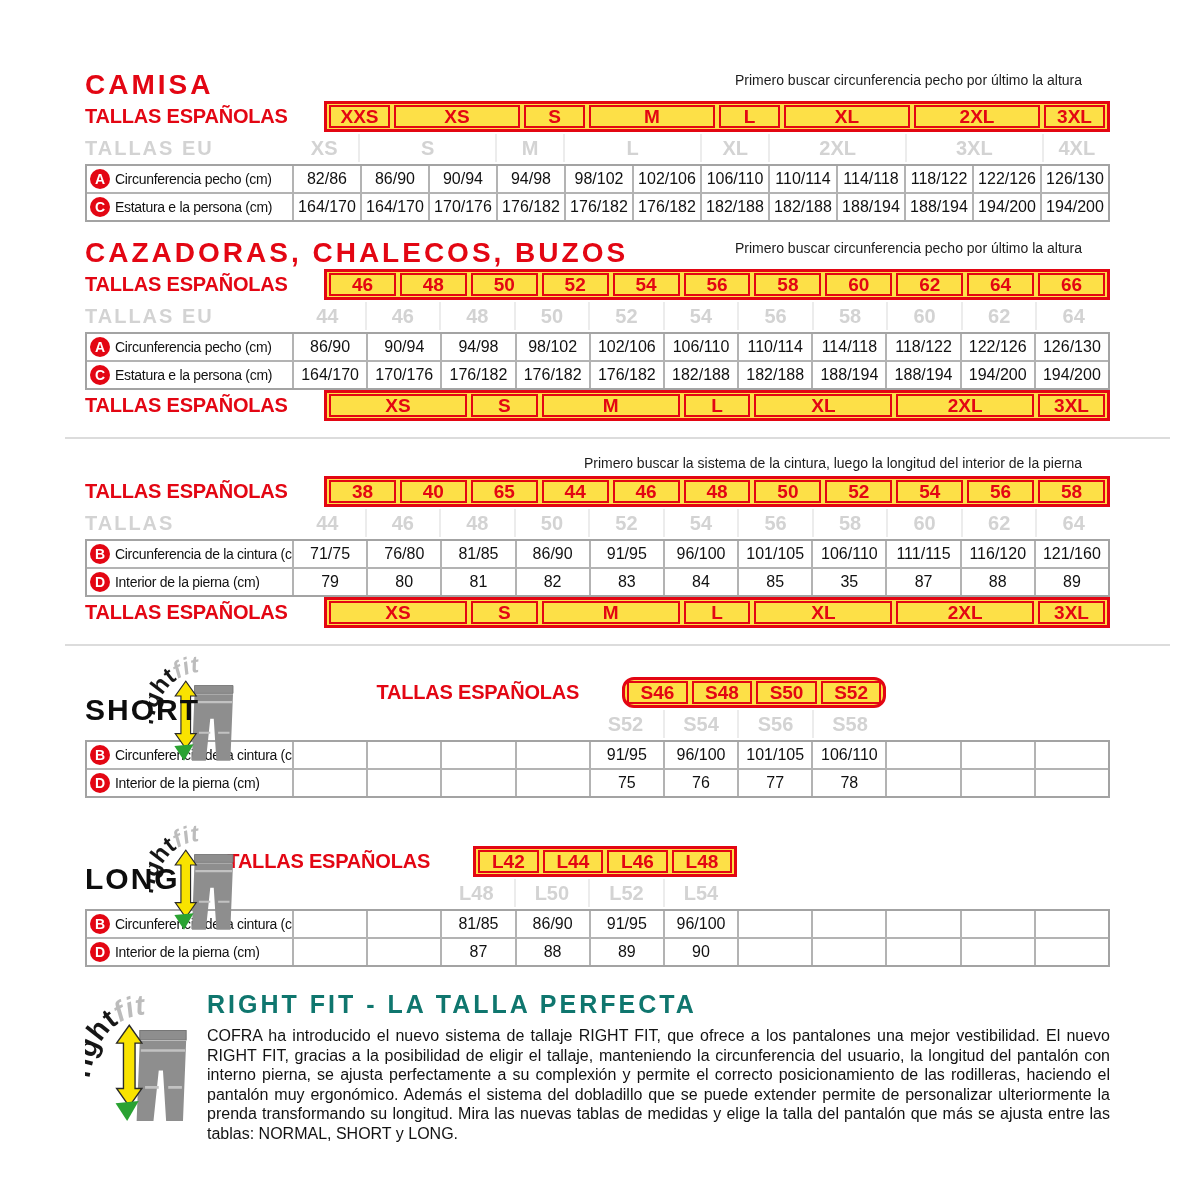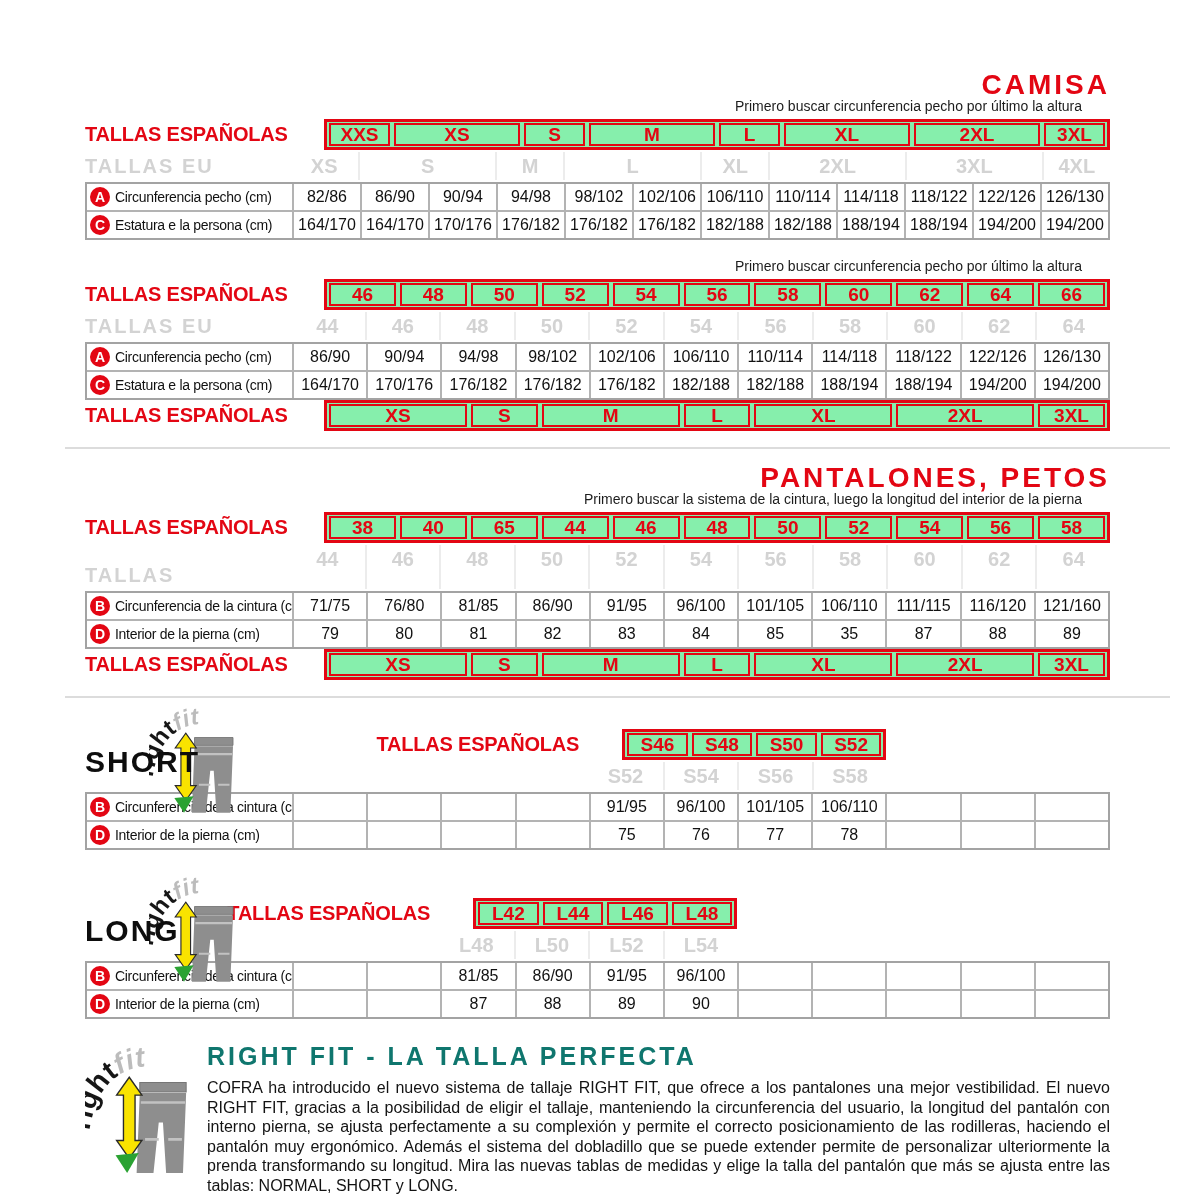--- a/index.html
+++ b/index.html
@@ -1,26 +1,26 @@
 <!DOCTYPE html>
 <html style="--red: #e30613; --gray: #d3d3d3;"><head>
 <meta charset="utf-8">
 <style>
   :root{ --red:#e30613; --gray:#d3d3d3; }
   *{margin:0;padding:0;box-sizing:border-box;}
   html,body{background:#fff;}
   body{width:1200px;height:1200px;overflow:hidden;font-family:"Liberation Sans",sans-serif;color:#111;}
   .page{padding:72px 0 0 85px;}
   .tbl{width:1025px;}
-  .sec-head{display:flex;align-items:flex-end;width:1025px;margin-bottom:3px;flex-direction:column;}
+  .sec-head{display:flex;width:1025px;margin-bottom:3px;}
   .sec-title{color:var(--red);font-size:28px;font-weight:bold;letter-spacing:3px;line-height:26px;white-space:nowrap;}
   .sec-note{margin-left:auto;margin-right:28px;font-size:14px;color:#1c1c1c;padding-bottom:2px;white-space:nowrap;}
   .strip-row{display:grid;margin-bottom:2px;gap:34px;}
   .strip-label{color:var(--red);font-weight:bold;font-size:20px;text-align:right;padding-right:9px;line-height:31px;letter-spacing:-0.2px;white-space:nowrap;}
-  .strip-outer{border:3px solid var(--red);padding:1px 2px;background:#86efac;}
+  .strip-outer{border:3px solid var(--red);padding:1px 2px;background:#fde047;}
   .strip-inner{display:grid;column-gap:4px;}
   .size-box{border:2px solid var(--red);color:var(--red);font-weight:bold;font-size:19px;text-align:center;line-height:19px;}
   .gray-row{display:grid;margin-bottom:2px;}
   .gray-label{color:var(--gray);font-weight:bold;font-size:20px;letter-spacing:2px;line-height:28px;white-space:nowrap;}
   .gray-cell{color:var(--gray);font-weight:bold;font-size:20px;text-align:center;line-height:28px;}
   .gray-cell.sep{border-left:2px solid #ececec;}
   .grid{display:grid;background:#b3b3b3;gap:2px;border:2px solid #a3a3a3;grid-auto-rows:26px;}
   .cell{background:#fff;}
   .lbl-cell{display:flex;align-items:center;padding-left:3px;overflow:hidden;}
   .badge{width:20px;height:20px;border-radius:50%;background:var(--red);color:#fff;font-weight:bold;font-size:14px;line-height:20px;text-align:center;flex:0 0 20px;margin-right:5px;}
@@ -109,20 +109,21 @@
           <div class="cell val-cell">188/194</div>
           <div class="cell val-cell">188/194</div>
           <div class="cell val-cell">194/200</div>
           <div class="cell val-cell">194/200</div>
         </div>
       </div>
   </section>
 
   <section class="sec sec-caz">
     <div class="sec-head">
+      <h2 class="sec-title">CAZADORAS, CHALECOS, BUZOS</h2>
       <div class="sec-note">Primero buscar circunferencia pecho por último la altura</div>
     </div>
     <div class="tbl">
         <div class="strip-row" style="grid-template-columns: 205px repeat(11, 1fr);">
           <div class="strip-label" style="grid-column: 1 / 2;">TALLAS ESPAÑOLAS</div>
           <div class="strip-outer" style="grid-column: 2 / span 11;">
             <div class="strip-inner" style="grid-template-columns: repeat(11, 1fr);">
               <div class="size-box">46</div>
               <div class="size-box">48</div>
               <div class="size-box">50</div>
@@ -197,21 +198,20 @@
             </div>
           </div>
         </div>
       </div>
   </section>
 
   <div class="divider"></div>
 
   <section class="sec sec-pant">
     <div class="sec-head">
-      <h2 class="sec-title">PANTALONES, PETOS</h2>
       <div class="sec-note">Primero buscar la sistema de la cintura, luego la longitud del interior de la pierna</div>
     </div>
     <div class="tbl">
         <div class="strip-row" style="grid-template-columns: 205px repeat(11, 1fr);">
           <div class="strip-label" style="grid-column: 1 / 2;">TALLAS ESPAÑOLAS</div>
           <div class="strip-outer" style="grid-column: 2 / span 11;">
             <div class="strip-inner" style="grid-template-columns: repeat(11, 1fr);">
               <div class="size-box">38</div>
               <div class="size-box">40</div>
               <div class="size-box">65</div>
@@ -220,21 +220,21 @@
               <div class="size-box">48</div>
               <div class="size-box">50</div>
               <div class="size-box">52</div>
               <div class="size-box">54</div>
               <div class="size-box">56</div>
               <div class="size-box">58</div>
             </div>
           </div>
         </div>
         <div class="gray-row" style="grid-template-columns: 205px repeat(11, 1fr);">
-          <div class="gray-label" style="grid-column: 1 / 2; margin-top: 16px;">TALLAS</div>
+          <div class="gray-label" style="grid-column: 1 / 2;">TALLAS</div>
           <div class="gray-cell">44</div>
           <div class="gray-cell sep">46</div>
           <div class="gray-cell sep">48</div>
           <div class="gray-cell sep">50</div>
           <div class="gray-cell sep">52</div>
           <div class="gray-cell sep">54</div>
           <div class="gray-cell sep">56</div>
           <div class="gray-cell sep">58</div>
           <div class="gray-cell sep">60</div>
           <div class="gray-cell sep">62</div>
@@ -307,21 +307,21 @@
   </g>
   <g>
     <polygon points="42,33 54,50 47.5,50 47.5,93 54,93 42,110 30,93 36.5,93 36.5,50 30,50" fill="#f9e300" stroke="#2a2a2a" stroke-width="1.3"></polygon>
     <polygon points="29,107 51,105 40,124" fill="#2aa232"></polygon>
   </g>
 </svg></div>
     <div class="fit-big-label">SHORT</div>
     <div class="tbl">
         <div class="strip-row" style="grid-template-columns: 205px repeat(11, 1fr);">
           <div class="strip-label" style="grid-column: 1 / 6;">TALLAS ESPAÑOLAS</div>
-          <div class="strip-outer" style="grid-column: 6 / span 4;">
+          <div class="strip-outer" style="grid-column: 6 / span 4; border-radius: 12px;">
             <div class="strip-inner" style="grid-template-columns: repeat(4, 1fr);">
               <div class="size-box">S46</div>
               <div class="size-box">S48</div>
               <div class="size-box">S50</div>
               <div class="size-box">S52</div>
             </div>
           </div>
         </div>
         <div class="gray-row" style="grid-template-columns: 205px repeat(11, 1fr);">
           <div class="gray-label" style="grid-column: 1 / 6;"></div>

